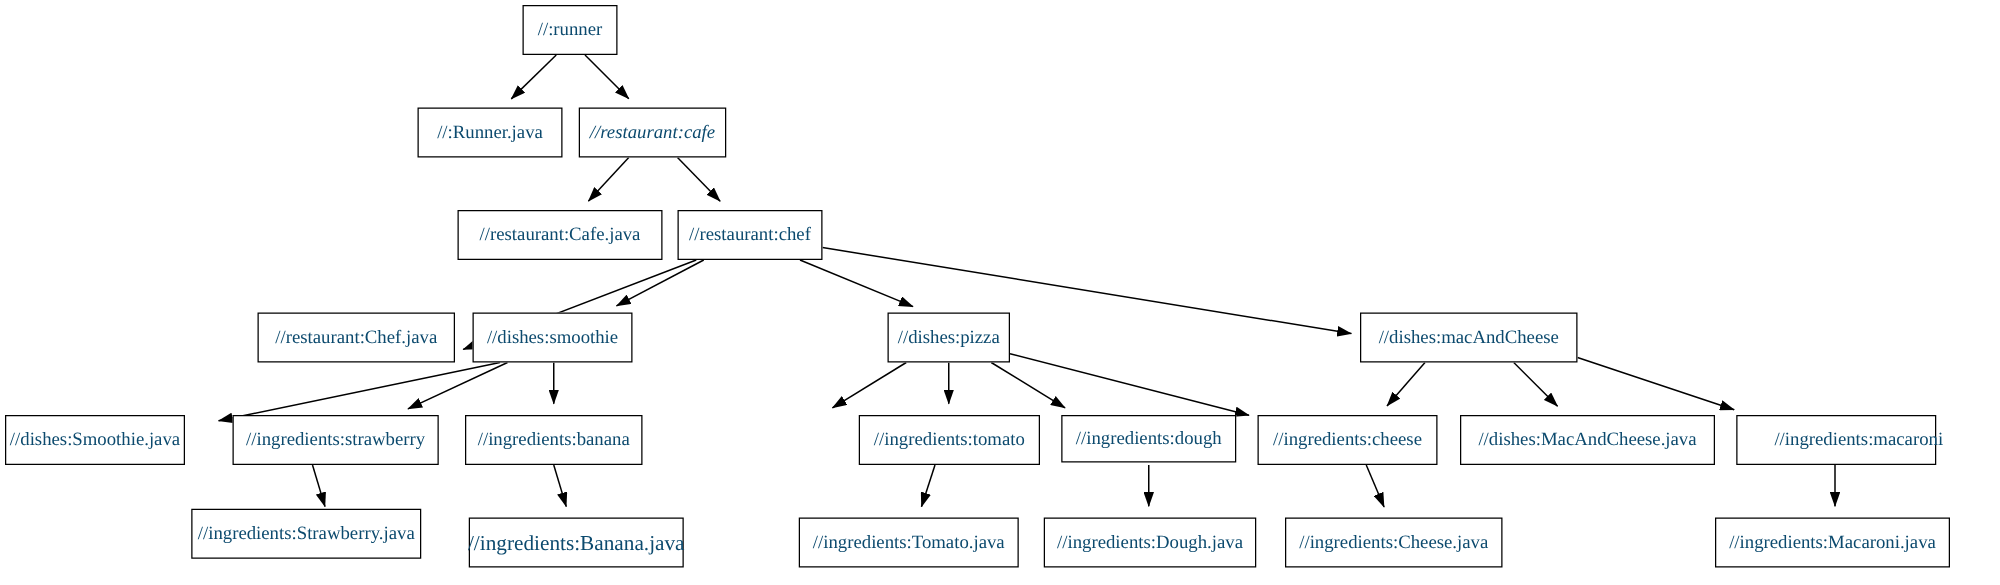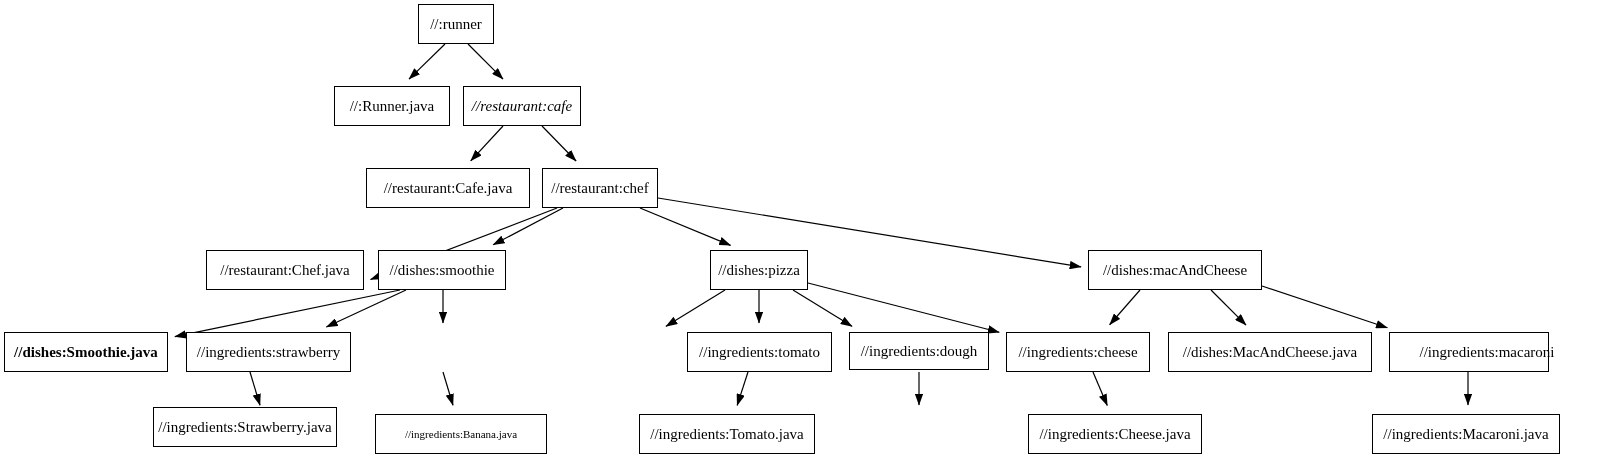--- a/index.html
+++ b/index.html
@@ -38,21 +38,21 @@
     background: #ffffff;
     display: flex;
     align-items: center;
     justify-content: center;
     white-space: nowrap;
   }
   .node-label {
     font-family: "Liberation Serif", "DejaVu Serif", serif;
     font-size: 15px;
     line-height: 1;
-    color: #000000;
+    color: #0c4a6e;
     letter-spacing: 0px;
   }
 </style>
 </head>
 <body>
 
 <div id="graph-root">
   <svg id="edge-layer" viewBox="0 0 1600 468" width="1600" height="468" xmlns="http://www.w3.org/2000/svg">
     <defs>
       <marker id="arrowhead" markerWidth="10" markerHeight="7" refX="9.5" refY="3.5" orient="auto" markerUnits="strokeWidth">
@@ -107,49 +107,55 @@
       </div>
       <div class="node" style="left: 378px; top: 250px; width: 128px; height: 40px; border-color: rgb(0, 0, 0); background: rgb(255, 255, 255);">
         <span class="node-label" style="font-size: 15px;">//dishes:smoothie</span>
       </div>
       <div class="node" style="left: 710px; top: 250px; width: 98px; height: 40px; border-color: rgb(0, 0, 0); background: rgb(255, 255, 255);">
         <span class="node-label" style="font-size: 15px;">//dishes:pizza</span>
       </div>
       <div class="node" style="left: 1088px; top: 250px; width: 174px; height: 40px; border-color: rgb(0, 0, 0); background: rgb(255, 255, 255);">
         <span class="node-label" style="font-size: 15px;">//dishes:macAndCheese</span>
       </div>
-      <div class="node" style="left: 4px; top: 332px; width: 164px; height: 40px; border-color: rgb(0, 0, 0); background: rgb(255, 255, 255); font-weight: bold;">
+      <div class="node" style="left: 4px; top: 332px; width: 144px; height: 40px; border-color: rgb(0, 0, 0); background: rgb(255, 255, 255);">
         <span class="node-label" style="font-size: 15px;">//dishes:Smoothie.java</span>
       </div>
       <div class="node" style="left: 186px; top: 332px; width: 165px; height: 40px; border-color: rgb(0, 0, 0); background: rgb(255, 255, 255);">
         <span class="node-label" style="font-size: 15px;">//ingredients:strawberry</span>
+      </div>
+      <div class="node" style="left: 372px; top: 332px; width: 142px; height: 40px; border-color: rgb(0, 0, 0); background: rgb(255, 255, 255);">
+        <span class="node-label" style="font-size: 15px;">//ingredients:banana</span>
       </div>
       <div class="node" style="left: 687px; top: 332px; width: 145px; height: 40px; border-color: rgb(0, 0, 0); background: rgb(255, 255, 255);">
         <span class="node-label" style="font-size: 15px;">//ingredients:tomato</span>
       </div>
       <div class="node" style="left: 849px; top: 332px; width: 140px; height: 38px; border-color: rgb(0, 0, 0); background: rgb(255, 255, 255);">
         <span class="node-label" style="font-size: 15px;">//ingredients:dough</span>
       </div>
       <div class="node" style="left: 1006px; top: 332px; width: 144px; height: 40px; border-color: rgb(0, 0, 0); background: rgb(255, 255, 255);">
         <span class="node-label" style="font-size: 15px;">//ingredients:cheese</span>
       </div>
       <div class="node" style="left: 1168px; top: 332px; width: 204px; height: 40px; border-color: rgb(0, 0, 0); background: rgb(255, 255, 255);">
         <span class="node-label" style="font-size: 15px;">//dishes:MacAndCheese.java</span>
       </div>
       <div class="node" style="left: 1389px; top: 332px; width: 160px; height: 40px; border-color: rgb(0, 0, 0); background: rgb(255, 255, 255); padding-left: 36px;">
         <span class="node-label" style="font-size: 15px;">//ingredients:macaroni</span>
       </div>
       <div class="node" style="left: 153px; top: 407px; width: 184px; height: 40px; border-color: rgb(0, 0, 0); background: rgb(255, 255, 255); text-align: center;">
         <span class="node-label" style="font-size: 15px;">//ingredients:Strawberry.java</span>
       </div>
       <div class="node" style="left: 375px; top: 414px; width: 172px; height: 40px; border-color: rgb(0, 0, 0); background: rgb(255, 255, 255);">
-        <span class="node-label" style="font-size: 11px;">//ingredients:Banana.java</span>
+        <span class="node-label" style="font-size: 17px;">//ingredients:Banana.java</span>
       </div>
       <div class="node" style="left: 639px; top: 414px; width: 176px; height: 40px; border-color: rgb(0, 0, 0); background: rgb(255, 255, 255);">
         <span class="node-label" style="font-size: 15px;">//ingredients:Tomato.java</span>
+      </div>
+      <div class="node" style="left: 835px; top: 414px; width: 170px; height: 40px; border-color: rgb(0, 0, 0); background: rgb(255, 255, 255);">
+        <span class="node-label" style="font-size: 15px;">//ingredients:Dough.java</span>
       </div>
       <div class="node" style="left: 1028px; top: 414px; width: 174px; height: 40px; border-color: rgb(0, 0, 0); background: rgb(255, 255, 255);">
         <span class="node-label" style="font-size: 15px;">//ingredients:Cheese.java</span>
       </div>
       <div class="node" style="left: 1372px; top: 414px; width: 188px; height: 40px; border-color: rgb(0, 0, 0); background: rgb(255, 255, 255);">
         <span class="node-label" style="font-size: 15px;">//ingredients:Macaroni.java</span>
       </div>
     </div>
 </div>
 

